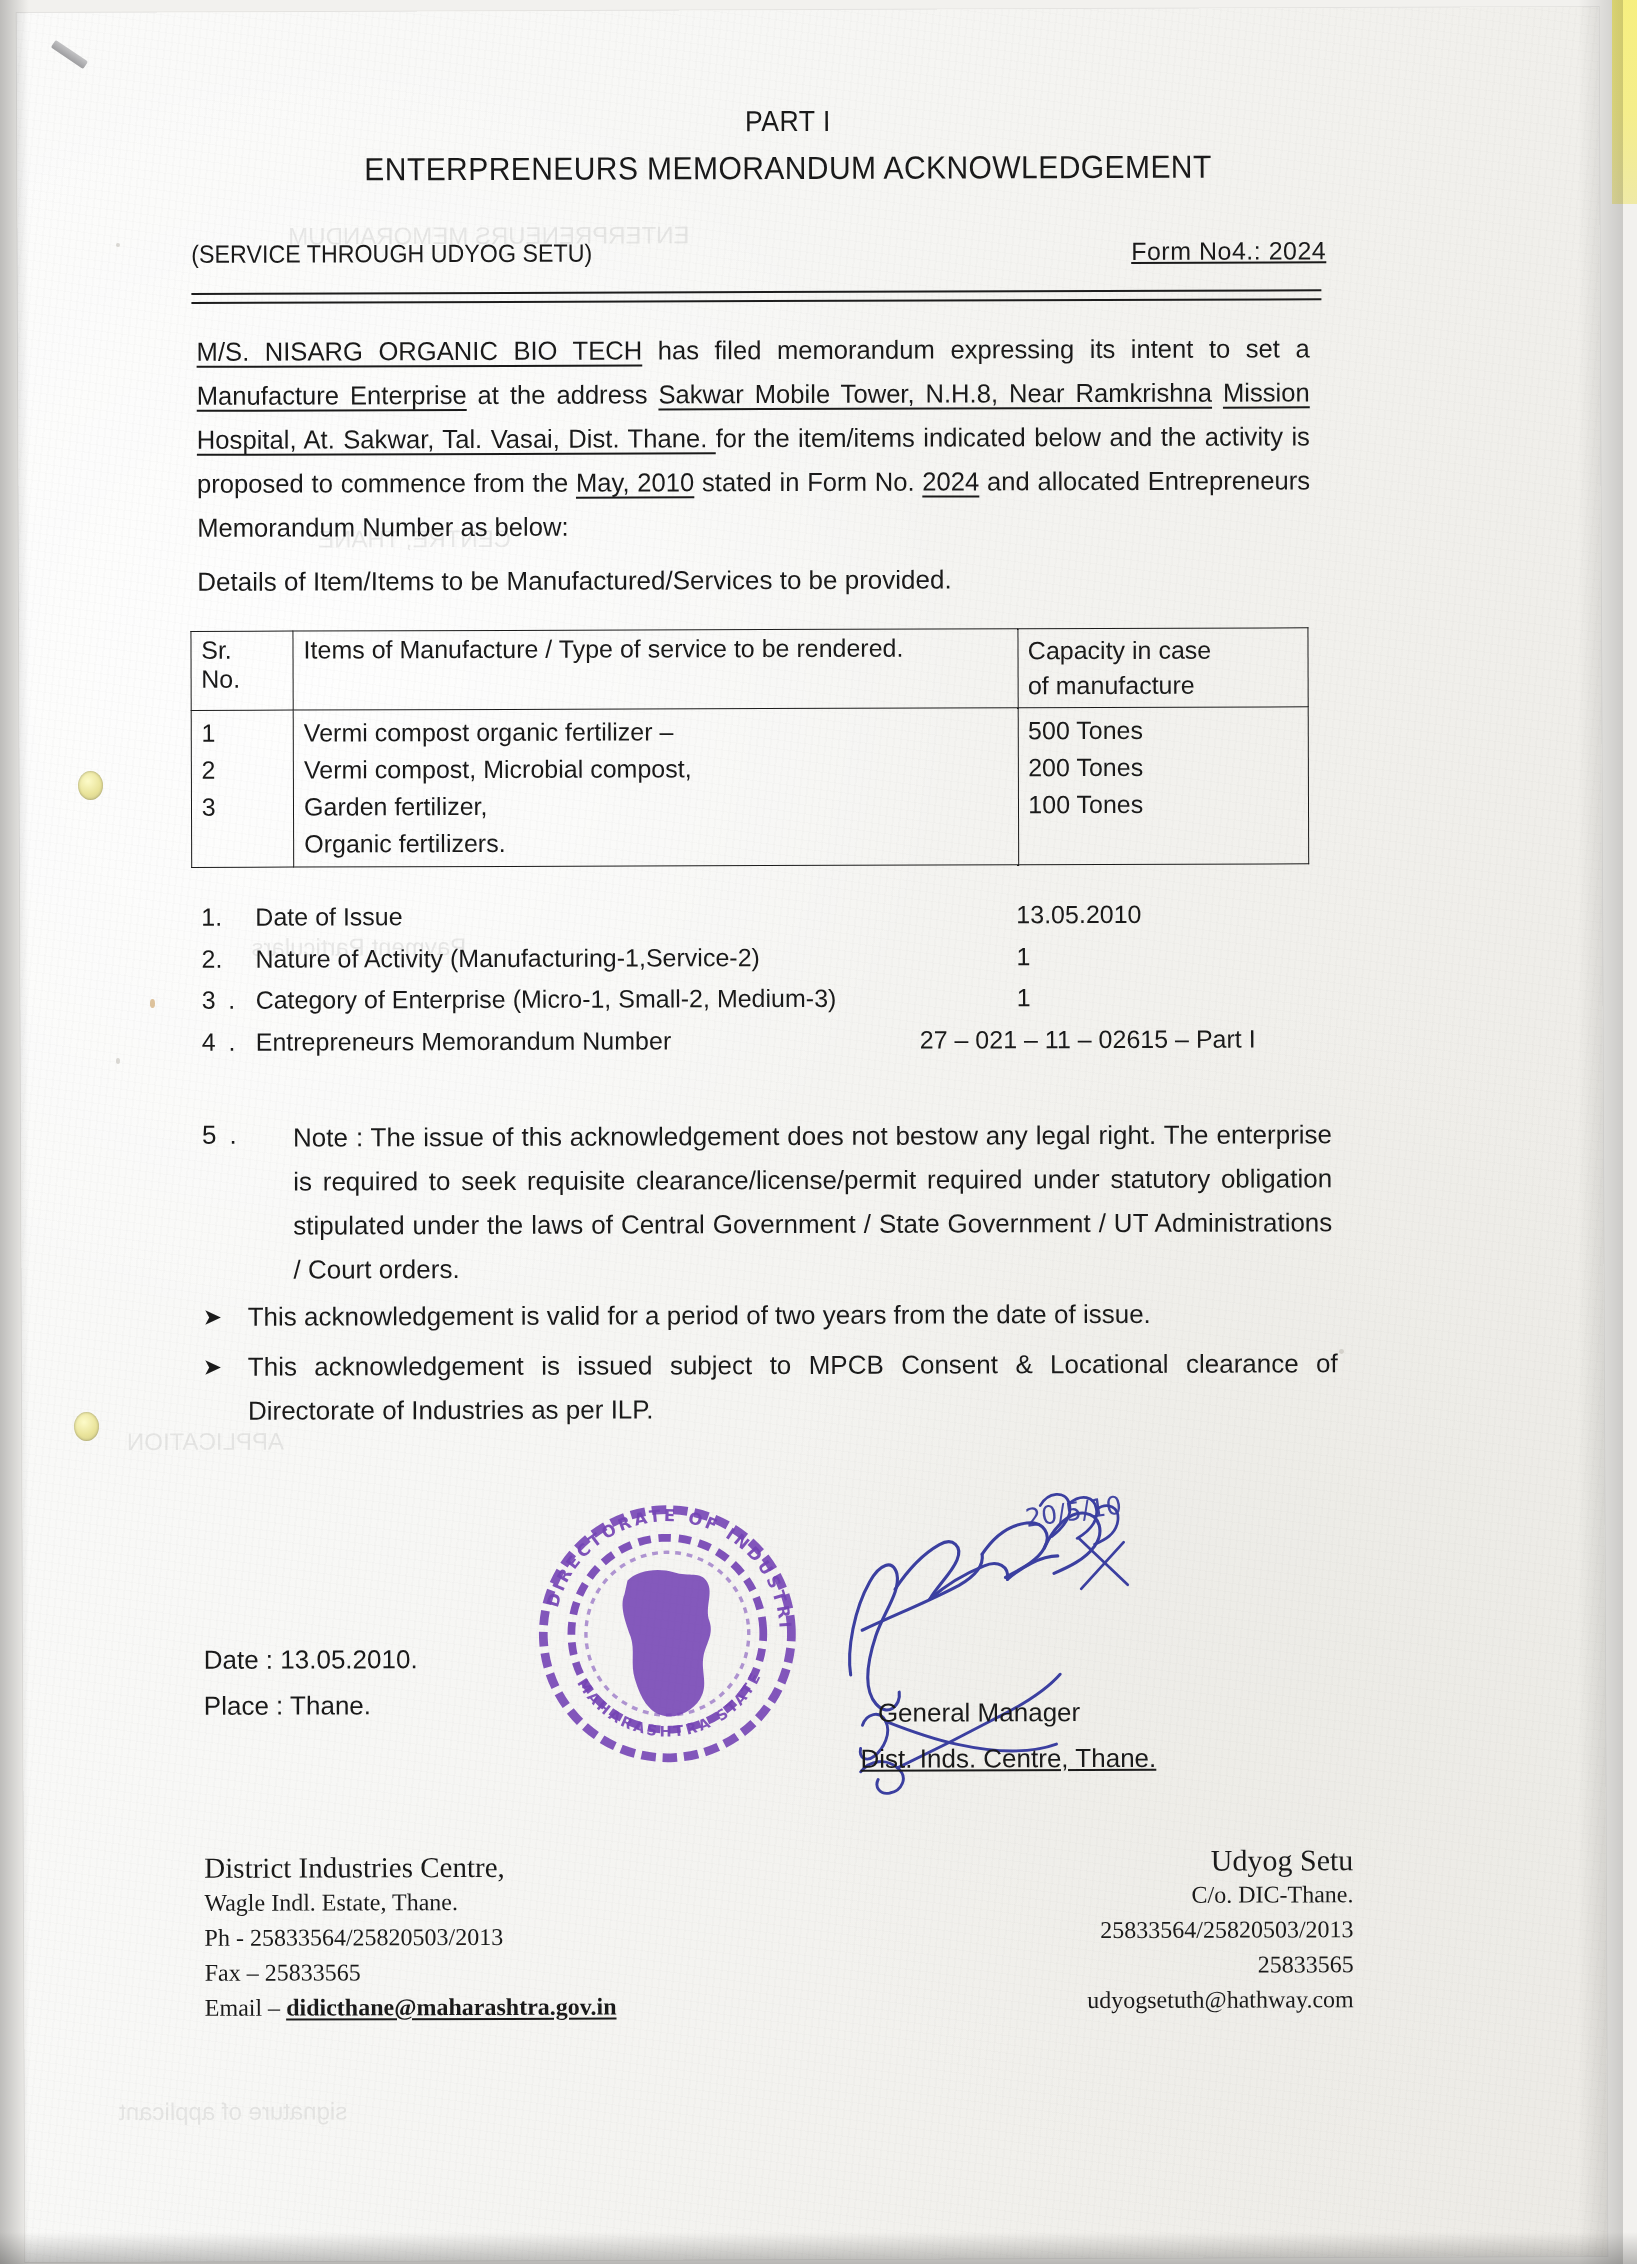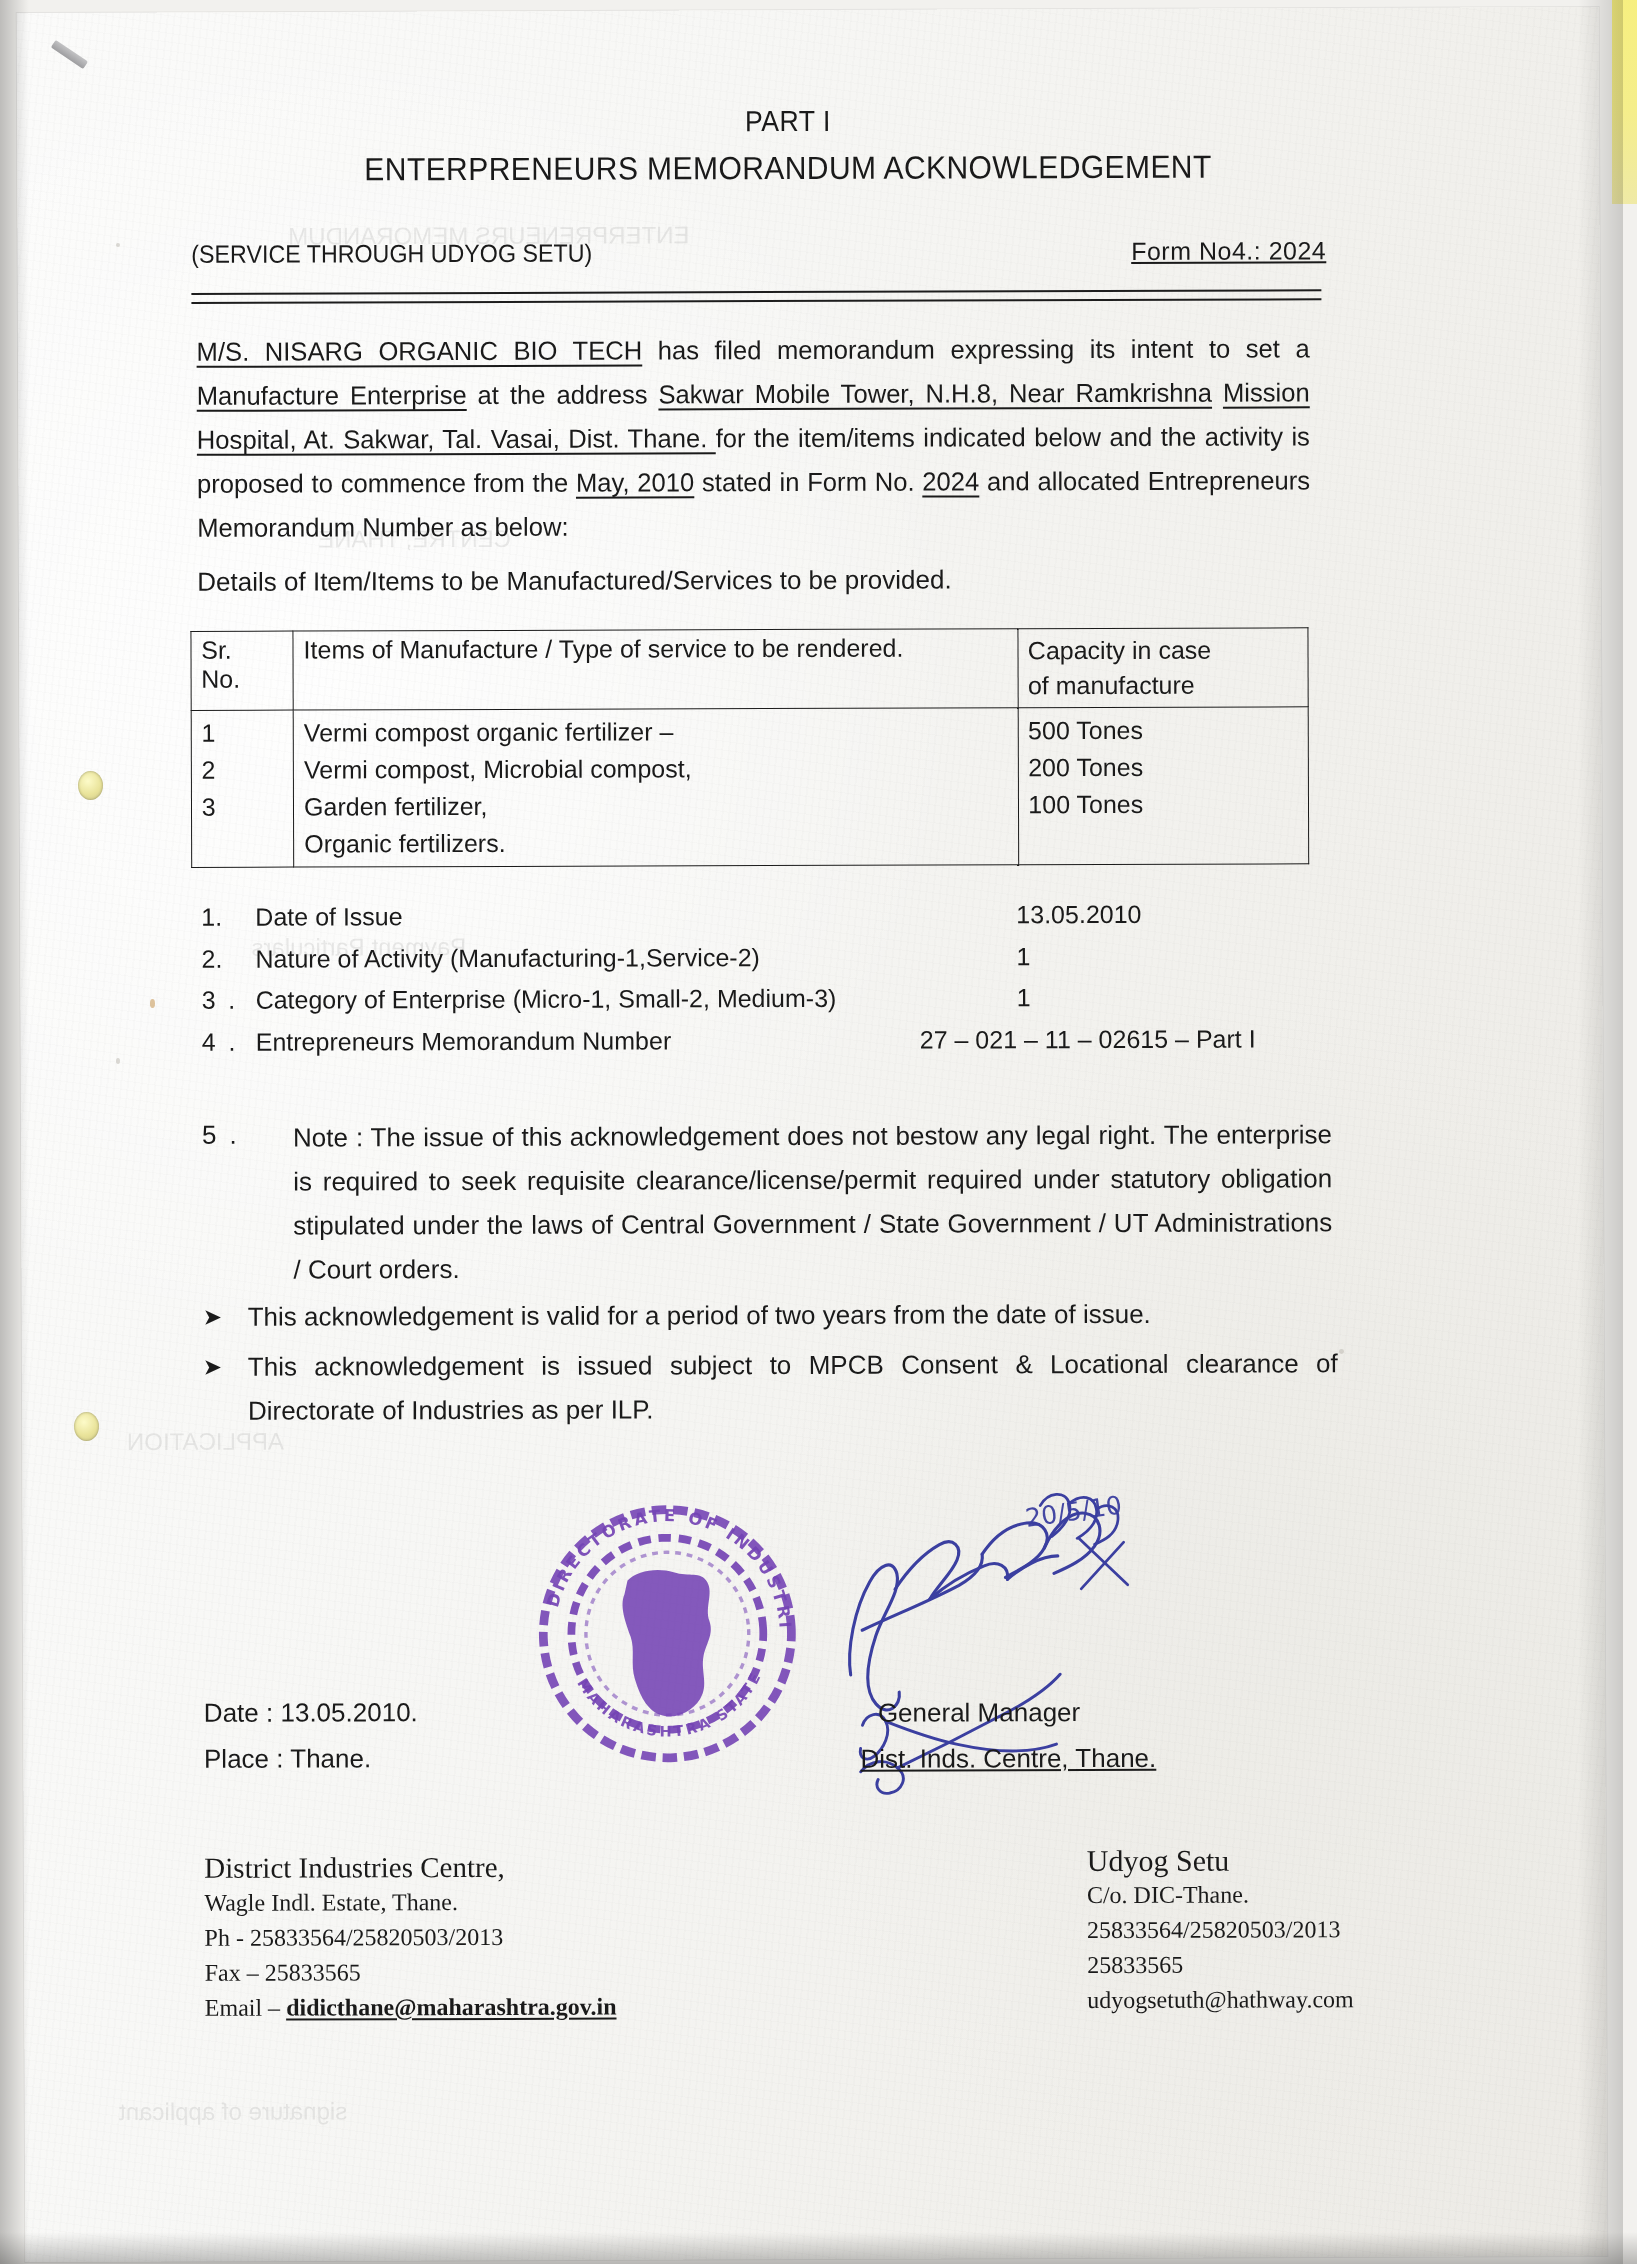--- a/index.html
+++ b/index.html
@@ -160,21 +160,21 @@
   .bullets{
     position:absolute; left:202px; top:1293px; width:1135px;
     font-family:"Liberation Sans", sans-serif; font-size:26px;
   }
   .brow{ display:flex; margin-bottom:5.8px; line-height:44px; }
   .bmark{ width:45px; flex:0 0 45px; font-size:23px; }
   .btxt{ flex:1; text-align:justify; }
 
   
   .dateblk{
-    position:absolute; left:202px; top:1688px;
+    position:absolute; left:202px; top:1635px;
     font-family:"Liberation Sans", sans-serif; font-size:26px; line-height:46px;
   }
   .gmblk{
     position:absolute; left:876px; top:1690px;
     font-family:"Liberation Sans", sans-serif; font-size:26px; line-height:46px;
   }
 
   
   .seal{
     position:absolute; left:524px; top:1483px; width:283px; height:291px;
@@ -184,21 +184,21 @@
   
   .sig{ position:absolute; left:835px; top:1485px; width:408px; height:320px; }
 
   
   .foot-l{
     position:absolute; left:202px; top:1849px;
     font-family:"Liberation Serif", serif; font-size:24px; line-height:35px;
   }
   .foot-l .big{ font-size:29px; }
   .foot-r{
-    position:absolute; right:231px; top:1844px; 
+    position:absolute; right:231px; top:1844px; text-align:right;
     font-family:"Liberation Serif", serif; font-size:24px; line-height:35px;
   }
   .foot-r .big{ font-size:30px; }
   .ul{ text-decoration:underline; text-underline-offset:2.9px;font-weight:bold;}
 
   
   .ghost{
     position:absolute; color:rgba(60,60,60,.10);
     font-family:"Liberation Sans", sans-serif; font-size:24px;
     transform:scaleX(-1); pointer-events:none; white-space:nowrap;

